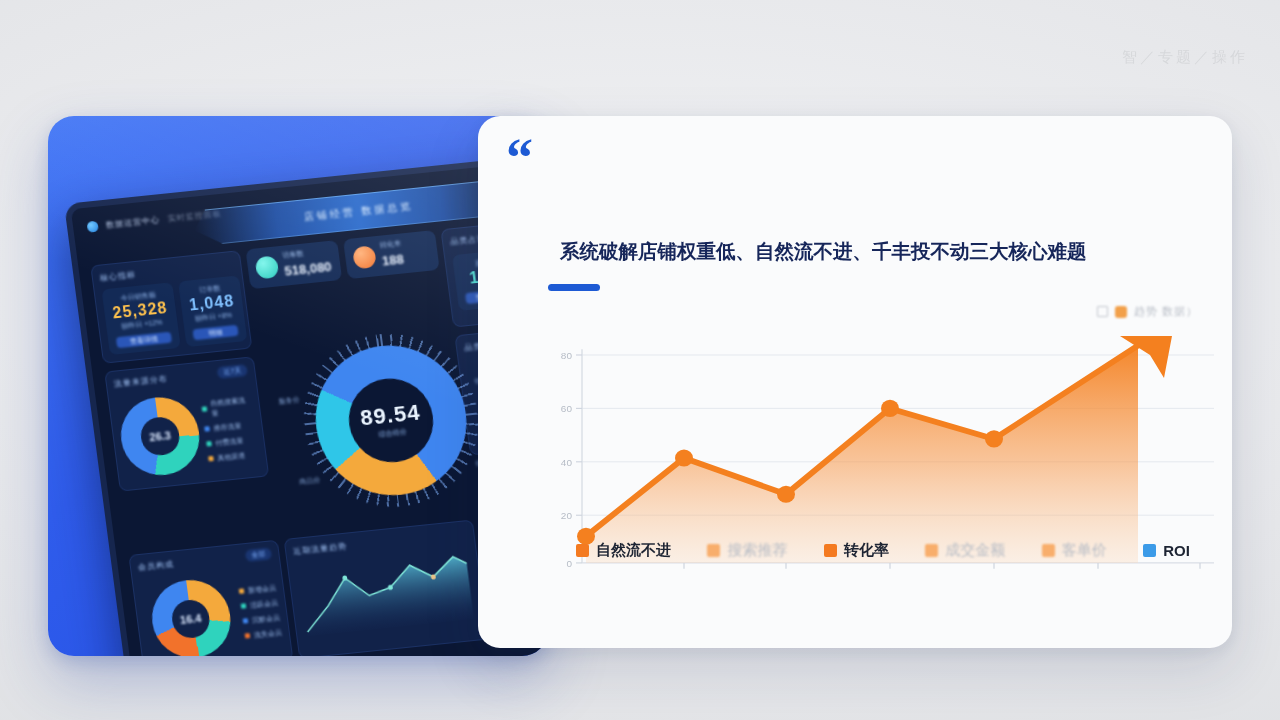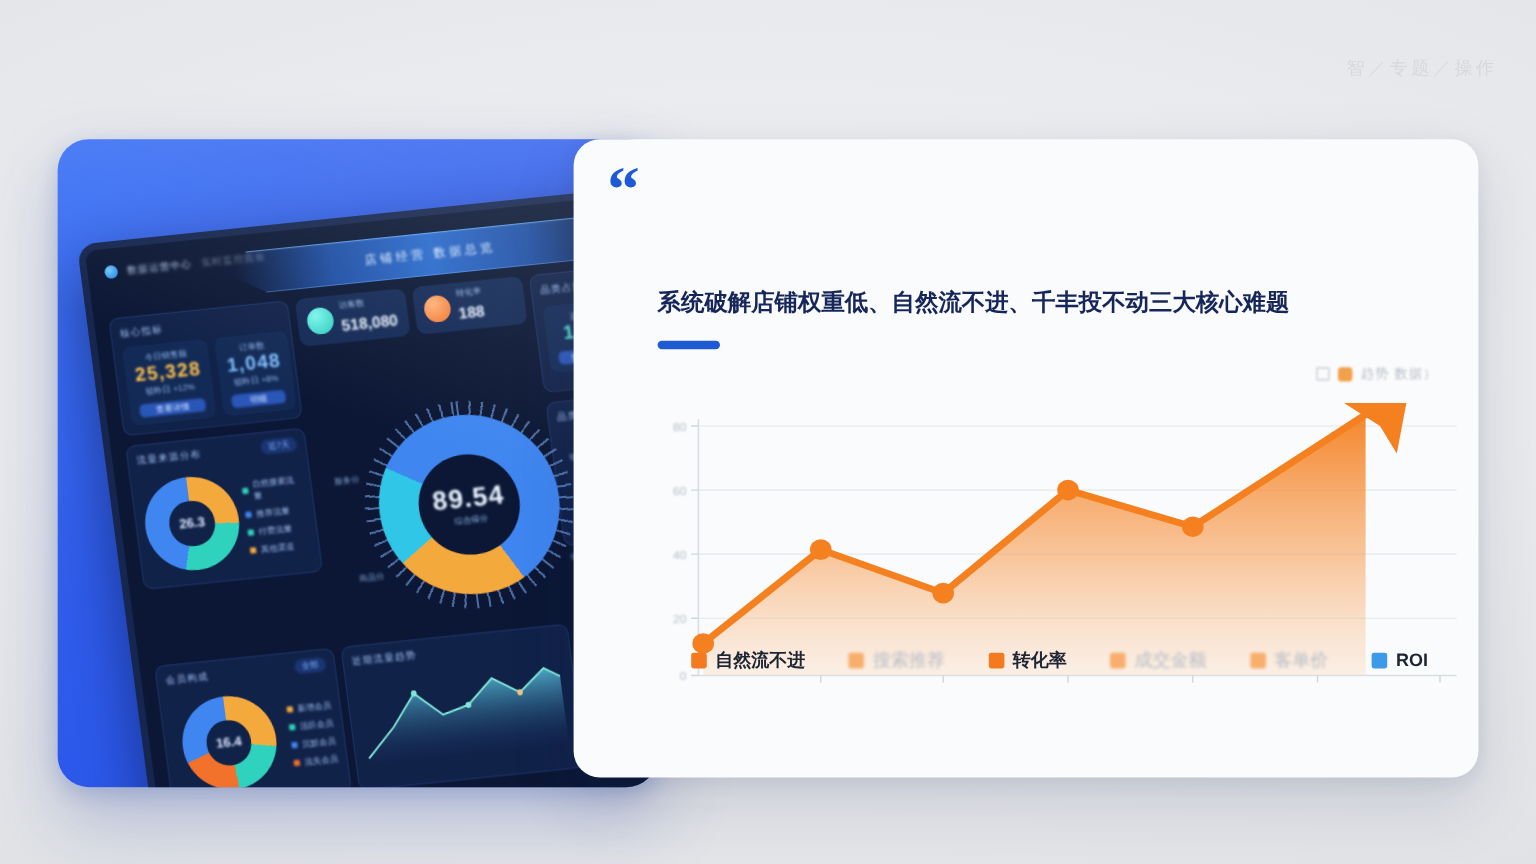--- a/index.html
+++ b/index.html
@@ -150,21 +150,21 @@
     position:absolute;left:28px;top:24px;
     font-size:54px;line-height:.7;font-weight:700;color:#1d5ad4;
     font-family:"Liberation Serif","DejaVu Serif",serif;
   }
   .headline{
     position:absolute;left:76px;top:36px;width:660px;
     font-size:56px;font-weight:700;letter-spacing:1px;color:#101f4e;
     white-space:nowrap;line-height:1.1;
   }
   .subline{
-    position:absolute;left:70px;top:122px;width:680px;
+    position:absolute;left:82px;top:122px;width:680px;
     font-size:19.5px;font-weight:700;color:#16265a;white-space:nowrap;
   }
   .accent-bar{
     position:absolute;left:70px;top:168px;width:52px;height:7px;border-radius:4px;
     background:#1d5ad4;
   }
 
   
   .chart{
     position:absolute;left:46px;top:196px;right:18px;bottom:66px;

